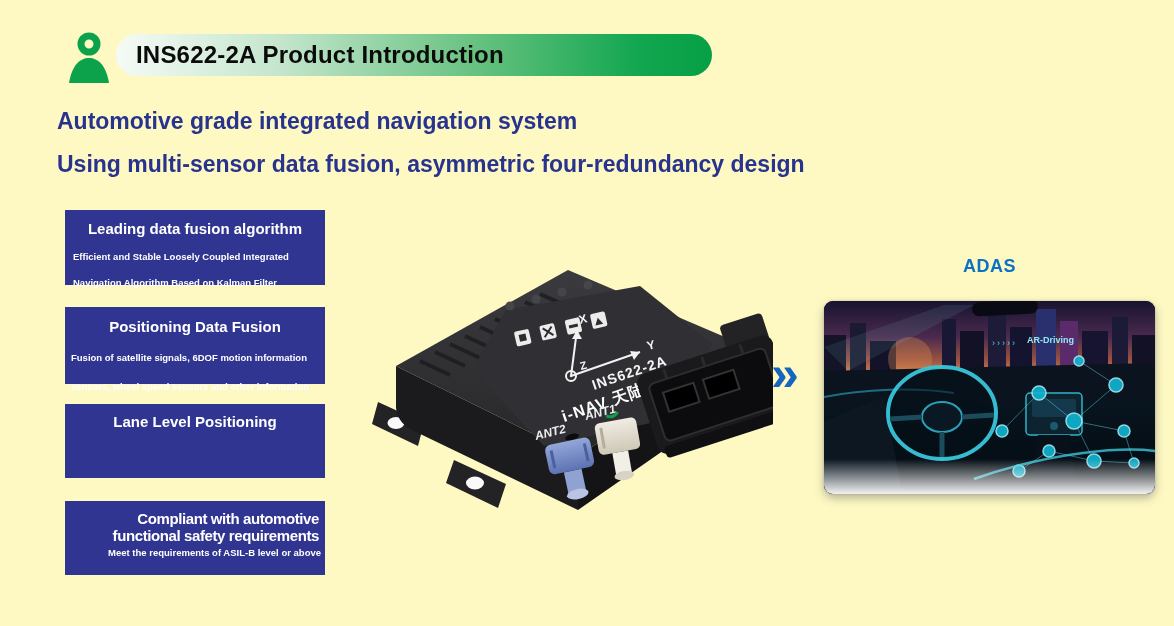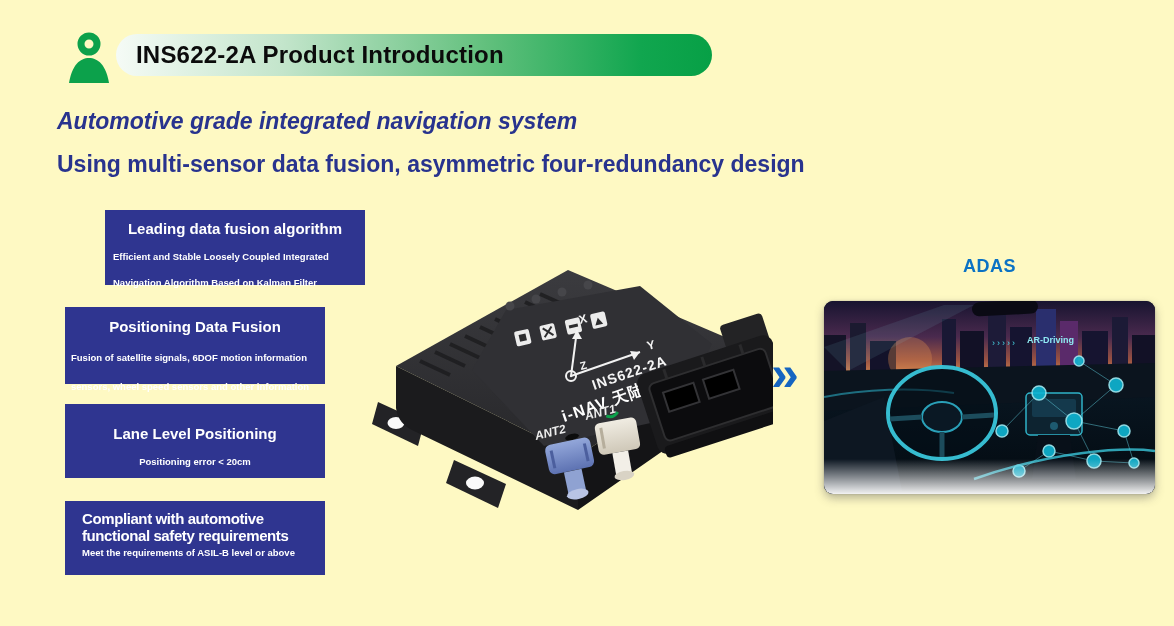--- a/index.html
+++ b/index.html
@@ -12,36 +12,36 @@
   .title-pill{
     position:absolute;left:116px;top:34px;width:596px;height:42px;border-radius:21px;
     background:linear-gradient(90deg,#f5fbf6 0%,#c3e5cb 28%,#62c07d 62%,#11a64f 88%,#07a046 100%);
   }
   .title-pill .t{
     display:block;line-height:42px;padding-left:20px;font-size:24px;font-weight:bold;color:#0b0b0b;
     letter-spacing:.2px;white-space:nowrap;
   }
   
   .headline{position:absolute;left:57px;font-size:23px;font-weight:bold;color:#28338E;white-space:nowrap;}
-  .headline.h1{top:108px;font-style:italic;}
+  .headline.h1{top:108px;}
   .headline.h2{top:151px;}
   
   .feature{position:absolute;left:65px;width:260px;background:#2F3590;color:#ffffff;box-sizing:border-box;}
   .feature .ft{font-size:15px;font-weight:bold;}
   .feature .fd{font-size:9.5px;font-weight:bold;line-height:13px;}
-  .f1{top:210px;height:75px;padding-top:10px;margin-left:40px;}
+  .f1{top:210px;height:75px;padding-top:10px;}
   .f1 .ft{text-align:center;}
   .f1 .fd{margin-top:13px;padding-left:8px;white-space:nowrap;overflow:hidden;}
   .f2{top:307px;height:77px;padding-top:11px;}
   .f2 .ft{text-align:center;}
   .f2 .fd{margin-top:16px;padding-left:6px;white-space:nowrap;overflow:hidden;}
-  .f3{top:404px;height:74px;padding-top:21px;}
+  .f3{top:404px;height:74px;padding-top:9px;}
   .f3 .ft{text-align:center;}
   .f3 .fd{margin-top:13px;text-align:center;}
-  .f4{top:501px;height:74px;padding:9px 0 0 17px;}
+  .f4{top:501px;height:74px;padding:9px 0 0 10px;text-align:right;}
   .f4 .ft{font-size:15px;letter-spacing:-.4px;line-height:17px;width:244px;}
   .f4 .fd{margin-top:2px;white-space:nowrap;overflow:hidden;width:246px;}
   
   .device-svg{position:absolute;left:368px;top:218px;}
   .flow-arrow{position:absolute;left:771px;top:348px;font-size:50px;line-height:1;font-weight:bold;color:#1565C1;}
   .adas-label{position:absolute;left:963px;top:256px;font-size:18px;font-weight:bold;color:#0B72C4;letter-spacing:.5px;}
   .car-photo{
     position:absolute;left:824px;top:301px;width:331px;height:193px;border-radius:9px;overflow:hidden;
     box-shadow:0 4px 10px rgba(90,90,90,.45),0 0 2px rgba(120,120,120,.4);
     background:#071018;
@@ -68,21 +68,20 @@
     <div class="fd">Efficient and Stable Loosely Coupled Integrated</div>
     <div class="fd">Navigation Algorithm Based on Kalman Filter</div>
   </div>
   <div class="feature f2">
     <div class="ft">Positioning Data Fusion</div>
     <div class="fd">Fusion of satellite signals, 6DOF motion information</div>
     <div class="fd">sensors, wheel speed sensors and other information</div>
   </div>
   <div class="feature f3">
     <div class="ft">Lane Level Positioning</div>
-    <div class="fd">Positioning error &lt; 20cm</div>
   </div>
   <div class="feature f4">
     <div class="ft">Compliant with automotive functional safety requirements</div>
     <div class="fd">Meet the requirements of ASIL-B level or above</div>
   </div>
 
   <svg class="device-svg" width="405" height="330" viewBox="0 0 405 330">
     <defs>
       <linearGradient id="gtop" x1="0" y1="0" x2="0" y2="1">
         <stop offset="0" stop-color="#3b3b3f"></stop>

